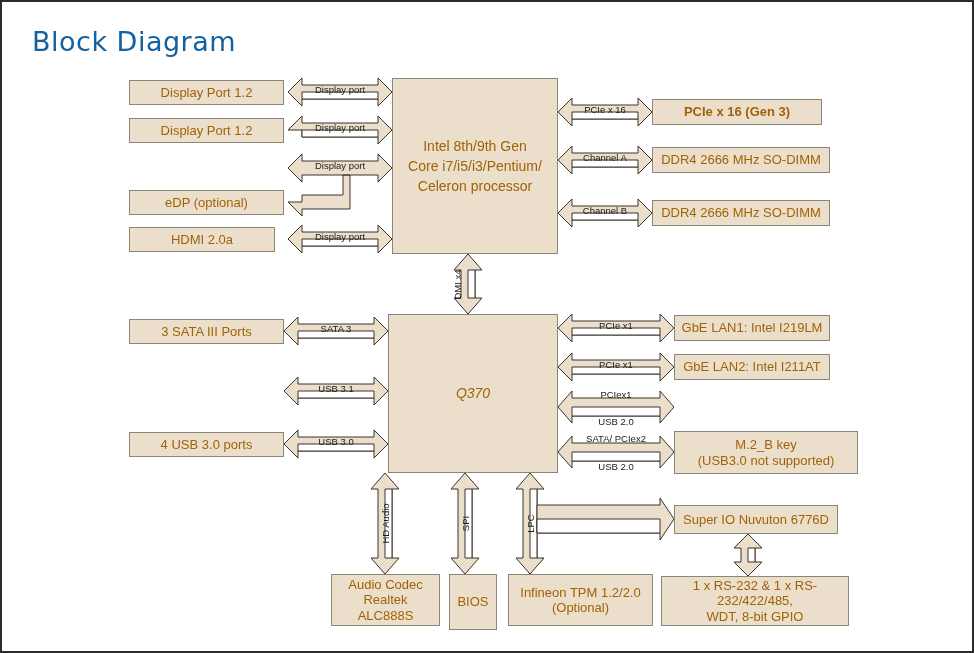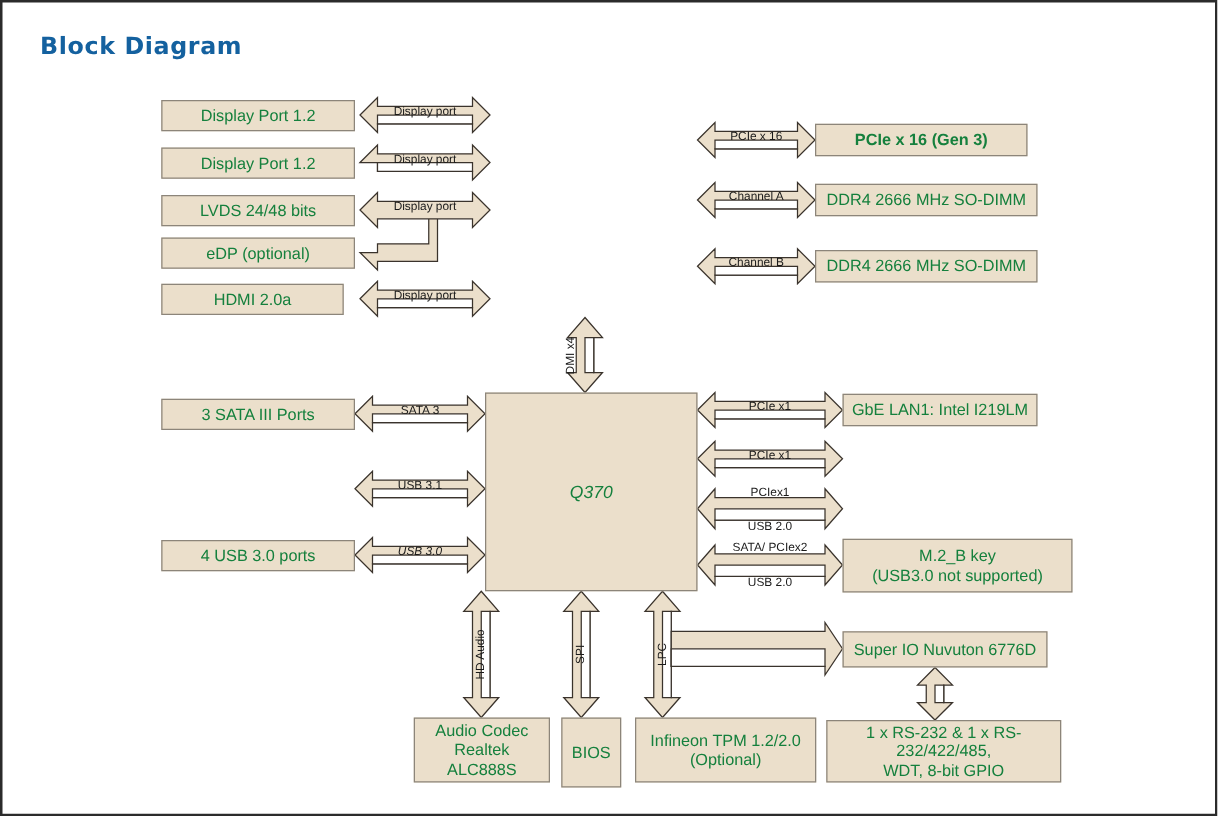--- a/index.html
+++ b/index.html
@@ -13,36 +13,36 @@
     height:653px;
     background:#ffffff;
     border:2px solid #2b2b2b;
     box-sizing:border-box;
     overflow:hidden;
   }
   #title{
     position:absolute;
     left:30px;
     top:24px;
-    font-size:19px;
-    font-weight:bold;
+    font-size:27px;
+    font-weight:normal;
     color:#14619f;
     letter-spacing:0.5px;
     font-family:"DejaVu Sans", sans-serif;
   }
   .blk{
     position:absolute;
     background:#ebdfcb;
     border:1px solid #8c857a;
     box-sizing:border-box;
     display:flex;
     align-items:center;
     justify-content:center;
     text-align:center;
-    color:#15803d;
+    color:#a16207;
     font-size:13px;
     line-height:1.18;
     padding:2px 4px;
     white-space:pre-line;
   }
   .blk.big{font-size:14px;}
   .arrow-label{
     position:absolute;
     font-size:9.5px;
     color:#1a1a1a;
@@ -145,50 +145,53 @@
   <div class="arrow-label" style="left:300px;top:229px;width:76px;">Display port</div>
 
   <div class="arrow-label" style="left:570px;top:102px;width:66px;">PCIe x 16</div>
   <div class="arrow-label" style="left:570px;top:150px;width:66px;">Channel A</div>
   <div class="arrow-label" style="left:570px;top:203px;width:66px;">Channel B</div>
 
   <div class="arrow-label vert" style="left:425px;top:277px;width:60px;">DMI x4</div>
 
   <div class="arrow-label" style="left:296px;top:321px;width:76px;">SATA 3</div>
   <div class="arrow-label" style="left:296px;top:381px;width:76px;">USB 3.1</div>
-  <div class="arrow-label" style="left:296px;top:434px;width:76px;font-style:italic;">USB 3.0</div>
+  <div class="arrow-label" style="left:296px;top:434px;width:76px;">USB 3.0</div>
 
   <div class="arrow-label" style="left:570px;top:318px;width:88px;">PCIe x1</div>
   <div class="arrow-label" style="left:570px;top:357px;width:88px;">PCIe x1</div>
   <div class="arrow-label" style="left:570px;top:387px;width:88px;">PCIex1</div>
   <div class="arrow-label" style="left:570px;top:414px;width:88px;">USB 2.0</div>
   <div class="arrow-label" style="left:570px;top:431px;width:88px;">SATA/ PCIex2</div>
   <div class="arrow-label" style="left:570px;top:459px;width:88px;">USB 2.0</div>
 
   <div class="arrow-label vert" style="left:358px;top:516px;width:50px;">HD Audio</div>
   <div class="arrow-label vert" style="left:438px;top:516px;width:50px;">SPI</div>
   <div class="arrow-label vert" style="left:503px;top:516px;width:50px;">LPC</div>
 
   <div class="blk" style="left:127px;top:78px;width:155px;height:25px;">Display Port 1.2</div>
   <div class="blk" style="left:127px;top:116px;width:155px;height:25px;">Display Port 1.2</div>
-  <div class="blk" style="left:127px;top:154px;width:155px;height:25px;">LVDS 24/48 bits</div>
   <div class="blk" style="left:127px;top:188px;width:155px;height:25px;">eDP (optional)</div>
   <div class="blk" style="left:127px;top:225px;width:146px;height:25px;">HDMI 2.0a</div>
 
+  <div class="blk big" style="left:390px;top:76px;width:166px;height:176px;line-height:1.45;">Intel 8th/9th Gen
+Core i7/i5/i3/Pentium/
+Celeron processor</div>
 
   <div class="blk" style="left:650px;top:97px;width:170px;height:26px;font-weight:bold;">PCIe x 16 (Gen 3)</div>
   <div class="blk" style="left:650px;top:145px;width:178px;height:26px;">DDR4 2666 MHz SO-DIMM</div>
   <div class="blk" style="left:650px;top:198px;width:178px;height:26px;">DDR4 2666 MHz SO-DIMM</div>
 
   <div class="blk big" style="left:386px;top:312px;width:170px;height:159px;font-style:italic;">Q370</div>
 
   <div class="blk" style="left:127px;top:317px;width:155px;height:25px;">3 SATA III Ports</div>
   <div class="blk" style="left:127px;top:430px;width:155px;height:25px;">4 USB 3.0 ports</div>
 
   <div class="blk" style="left:672px;top:313px;width:156px;height:26px;">GbE LAN1: Intel I219LM</div>
+  <div class="blk" style="left:672px;top:352px;width:156px;height:26px;">GbE LAN2: Intel I211AT</div>
   <div class="blk" style="left:672px;top:429px;width:184px;height:43px;">M.2_B key
 (USB3.0 not supported)</div>
 
   <div class="blk" style="left:329px;top:572px;width:109px;height:52px;">Audio Codec
 Realtek ALC888S</div>
   <div class="blk" style="left:447px;top:572px;width:48px;height:56px;">BIOS</div>
   <div class="blk" style="left:506px;top:572px;width:145px;height:52px;">Infineon TPM 1.2/2.0
 (Optional)</div>
 
   <div class="blk" style="left:672px;top:503px;width:164px;height:29px;">Super IO Nuvuton 6776D</div>

